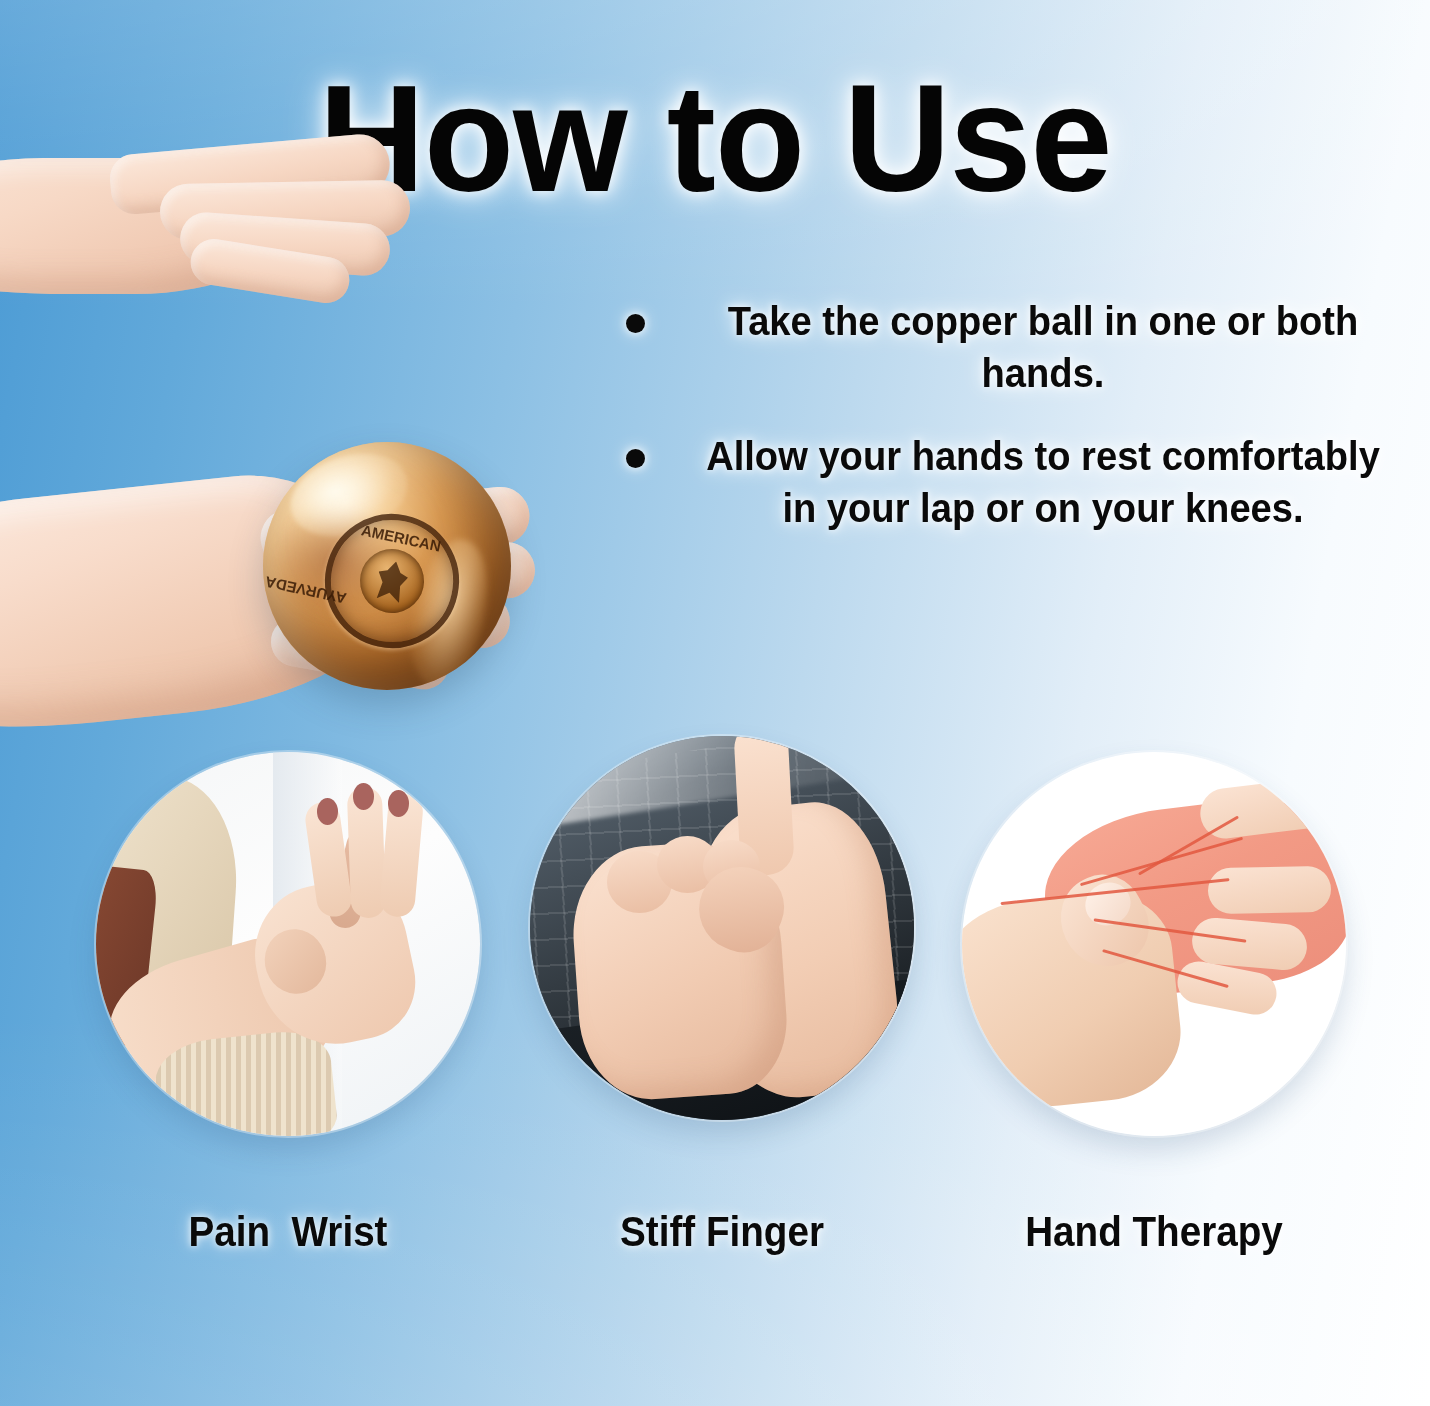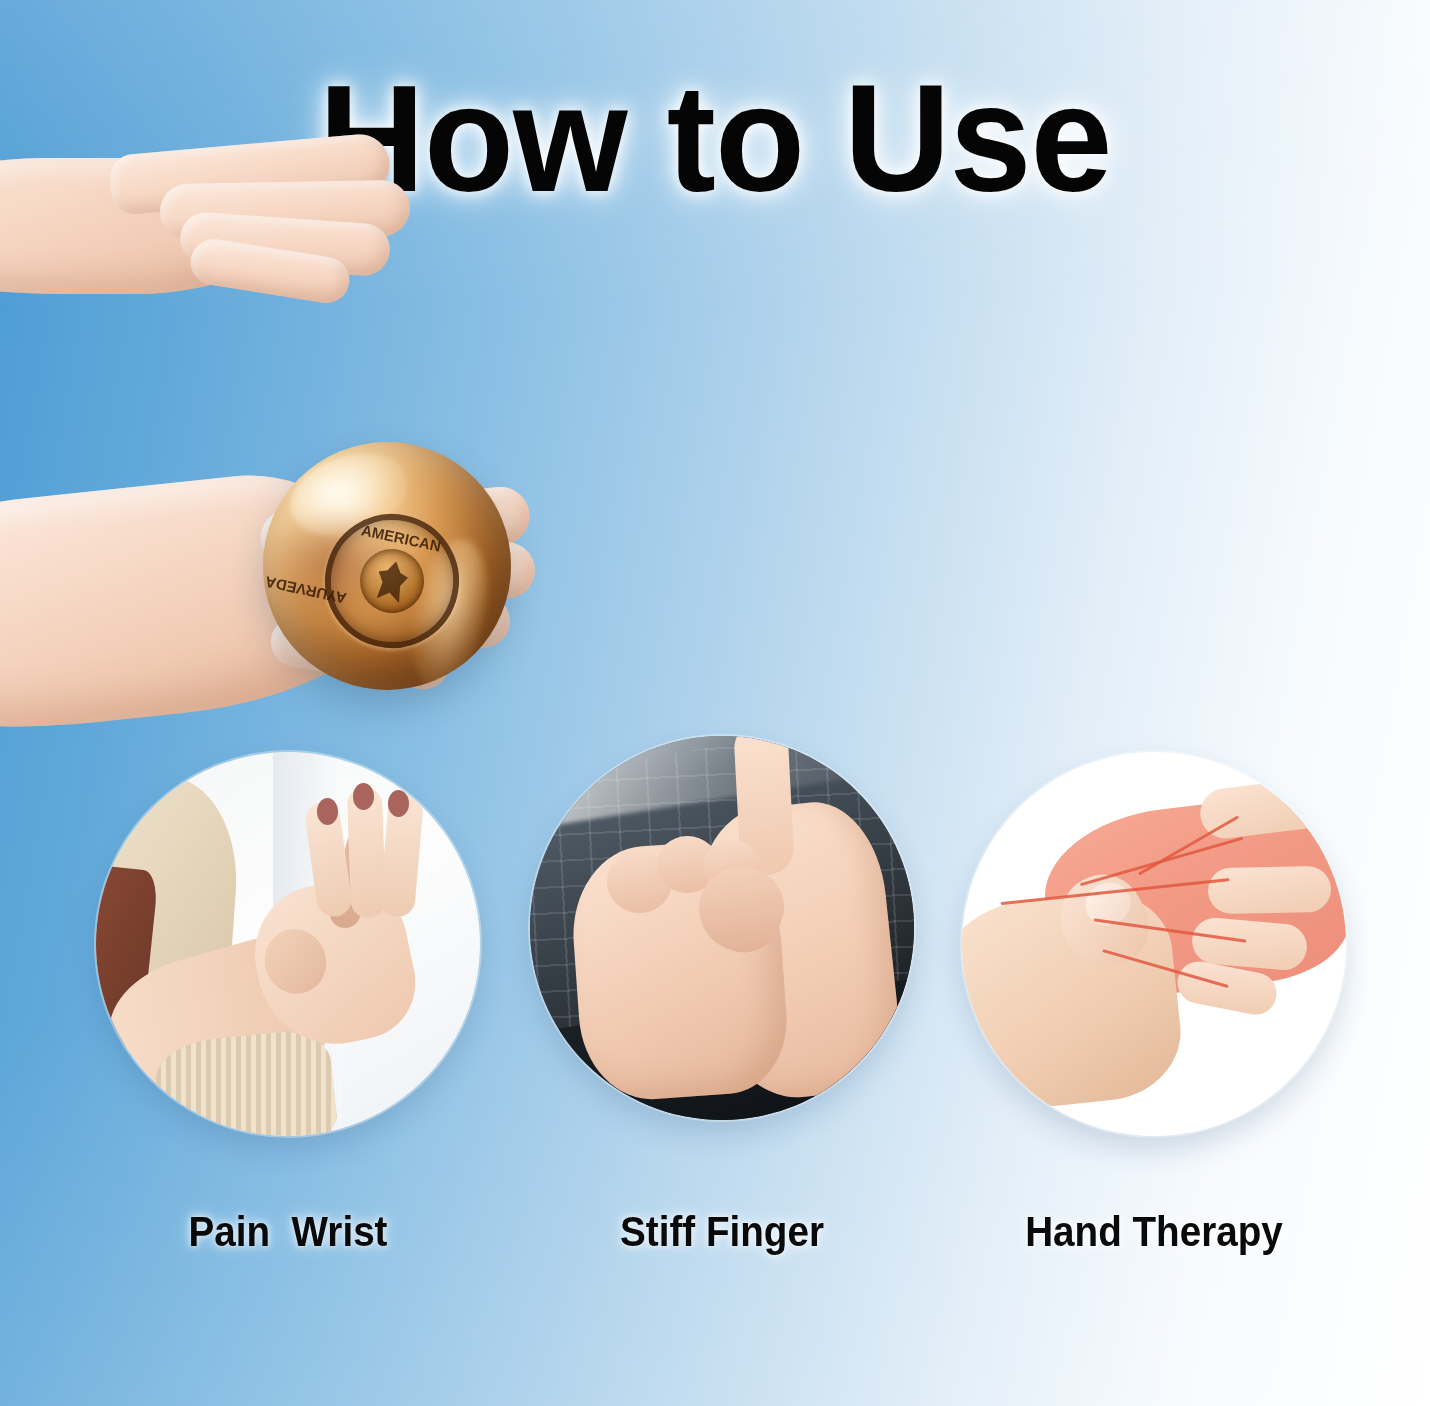--- a/index.html
+++ b/index.html
@@ -308,20 +308,30 @@
       <div class="emblem">
         <div class="emblem-core"></div>
         <div class="ring-text">
           <span class="rt" style="transform:translate(-50%,-50%) rotate(0deg) translateY(-44px);">AMERICAN</span>
           <span class="rt" style="transform:translate(-50%,-50%) rotate(180deg) translateY(-44px);">AYURVEDA</span>
         </div>
       </div>
     </div>
   </div>
 
+  <div class="bullets">
+    <div class="bullet-row">
+      <span class="bullet-dot"></span>
+      <span class="bullet-text">Take the copper ball in one or both hands.</span>
+    </div>
+    <div class="bullet-row">
+      <span class="bullet-dot"></span>
+      <span class="bullet-text">Allow your hands to rest comfortably in your lap or on your knees.</span>
+    </div>
+  </div>
 
   <div class="circle c1">
     <div class="ph1">
       <div class="curtain"></div>
       <div class="sleeve"></div>
       <div class="sleeve2"></div>
       <div class="forearm"></div>
       <div class="cuff"></div>
       <div class="hand"></div>
       <div class="fg fd"></div>

